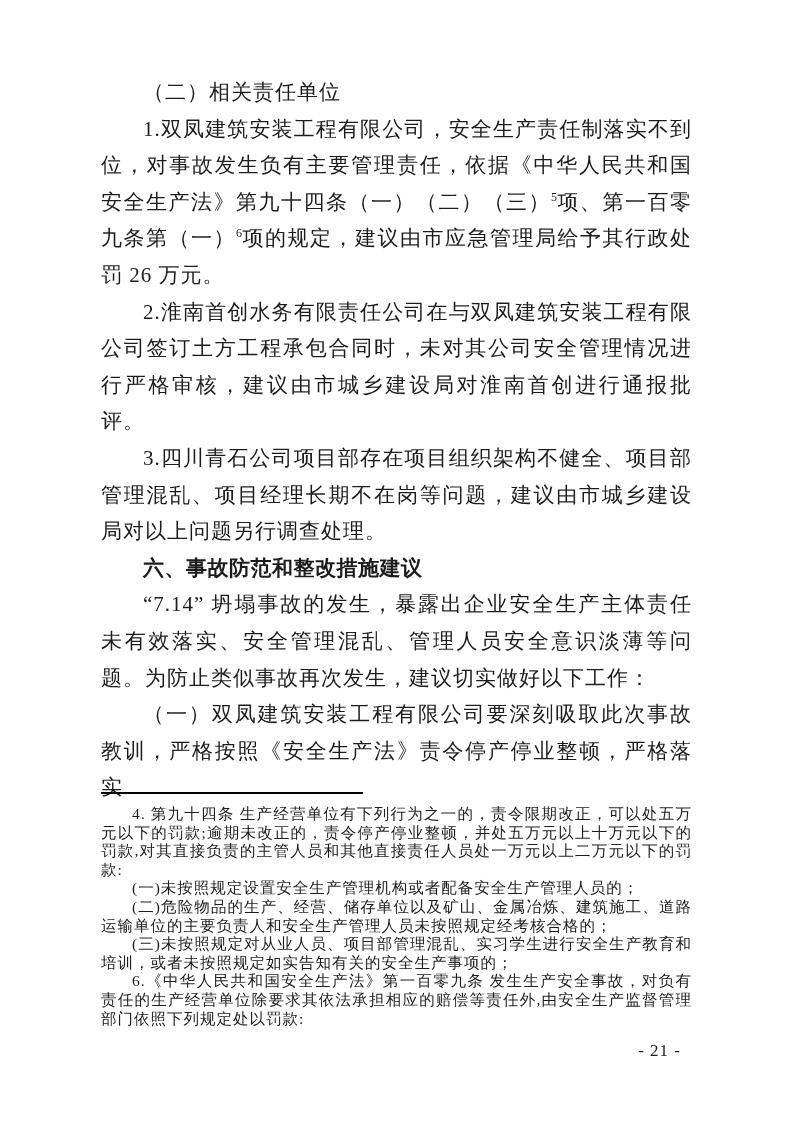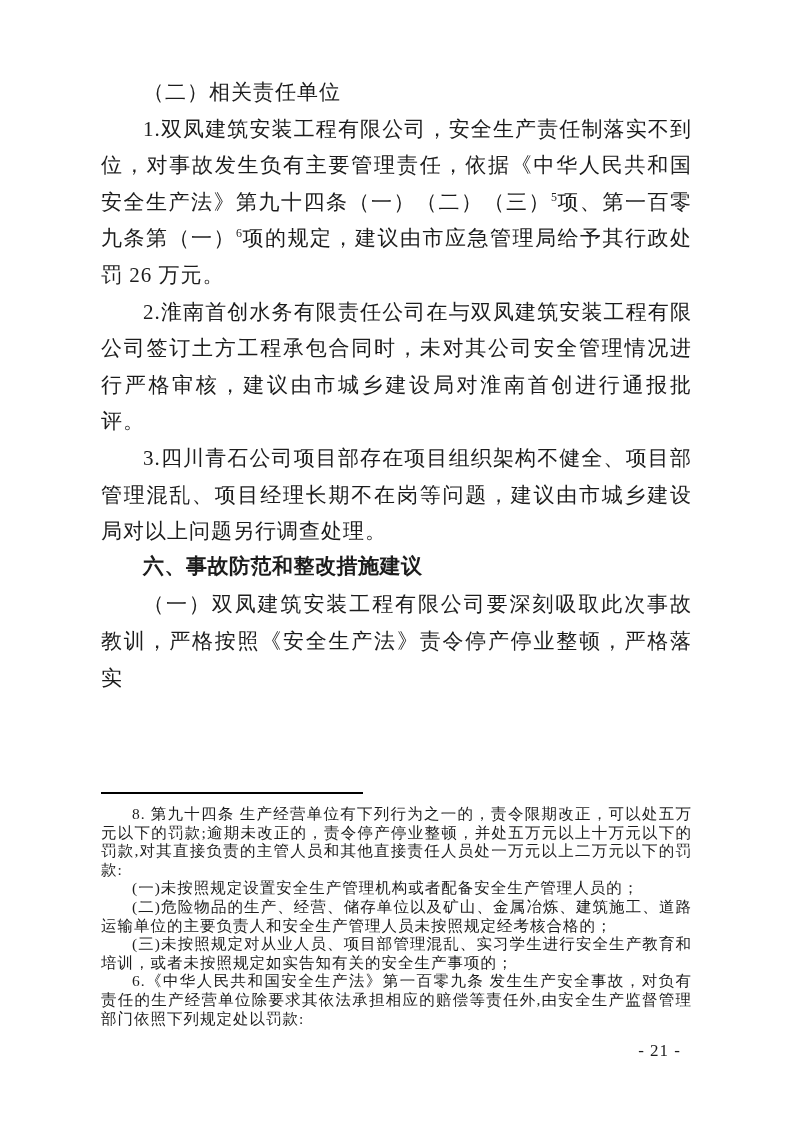--- a/index.html
+++ b/index.html
@@ -24,21 +24,21 @@
     font-size: 21px;
     line-height: 36.6px;
     letter-spacing: 1px;
     text-align: justify;
   }
   .body-text p {
     margin: 0;
     text-indent: 2em;
   }
   p.chapter-heading {
-    font-family: Liberation Mono, monospace;
+    font-family: Liberation Sans, sans-serif;
     font-weight: bold;
     letter-spacing: 0.5px;
   }
   sup.fnref {
     font-size: 12px;
     line-height: 0;
     letter-spacing: 0;
     vertical-align: super;
   }
   .footnote-rule {
@@ -81,28 +81,29 @@
     <p>（二）相关责任单位</p>
 
     <p><span>1.双凤建筑安装工程有限公司，安全生产责任制落实不到位，对事故发生负有主要管理责任，依据《中华人民共和国安全生产法》第九十四条（一）（二）（三）</span><sup class="fnref">5</sup><span>项、第一百零九条第（一）</span><sup class="fnref">6</sup><span>项的规定，建议由市应急管理局给予其行政处罚 26 万元。</span></p>
 
     <p>2.淮南首创水务有限责任公司在与双凤建筑安装工程有限公司签订土方工程承包合同时，未对其公司安全管理情况进行严格审核，建议由市城乡建设局对淮南首创进行通报批评。</p>
 
     <p>3.四川青石公司项目部存在项目组织架构不健全、项目部管理混乱、项目经理长期不在岗等问题，建议由市城乡建设局对以上问题另行调查处理。</p>
 
     <p class="chapter-heading">六、事故防范和整改措施建议</p>
 
+    <p>“7.14” 坍塌事故的发生，暴露出企业安全生产主体责任未有效落实、安全管理混乱、管理人员安全意识淡薄等问题。为防止类似事故再次发生，建议切实做好以下工作：</p>
 
     <p>（一）双凤建筑安装工程有限公司要深刻吸取此次事故教训，严格按照《安全生产法》责令停产停业整顿，严格落实</p>
   </div>
 
   <div class="footnote-rule"></div>
 
   <div class="footnotes">
-    <p>8. 第九十四条  生产经营单位有下列行为之一的，责令限期改正，可以处五万元以下的罚款;逾期未改正的，责令停产停业整顿，并处五万元以上十万元以下的罚款,对其直接负责的主管人员和其他直接责任人员处一万元以上二万元以下的罚款:</p>
+    <p>4. 第九十四条  生产经营单位有下列行为之一的，责令限期改正，可以处五万元以下的罚款;逾期未改正的，责令停产停业整顿，并处五万元以上十万元以下的罚款,对其直接负责的主管人员和其他直接责任人员处一万元以上二万元以下的罚款:</p>
     <p>(一)未按照规定设置安全生产管理机构或者配备安全生产管理人员的；</p>
     <p>(二)危险物品的生产、经营、储存单位以及矿山、金属冶炼、建筑施工、道路运输单位的主要负责人和安全生产管理人员未按照规定经考核合格的；</p>
     <p>(三)未按照规定对从业人员、项目部管理混乱、实习学生进行安全生产教育和培训，或者未按照规定如实告知有关的安全生产事项的；</p>
     <p>6.《中华人民共和国安全生产法》第一百零九条  发生生产安全事故，对负有责任的生产经营单位除要求其依法承担相应的赔偿等责任外,由安全生产监督管理部门依照下列规定处以罚款:</p>
   </div>
 
   <div class="page-number">- 21 -</div>
 
 </div>
 

